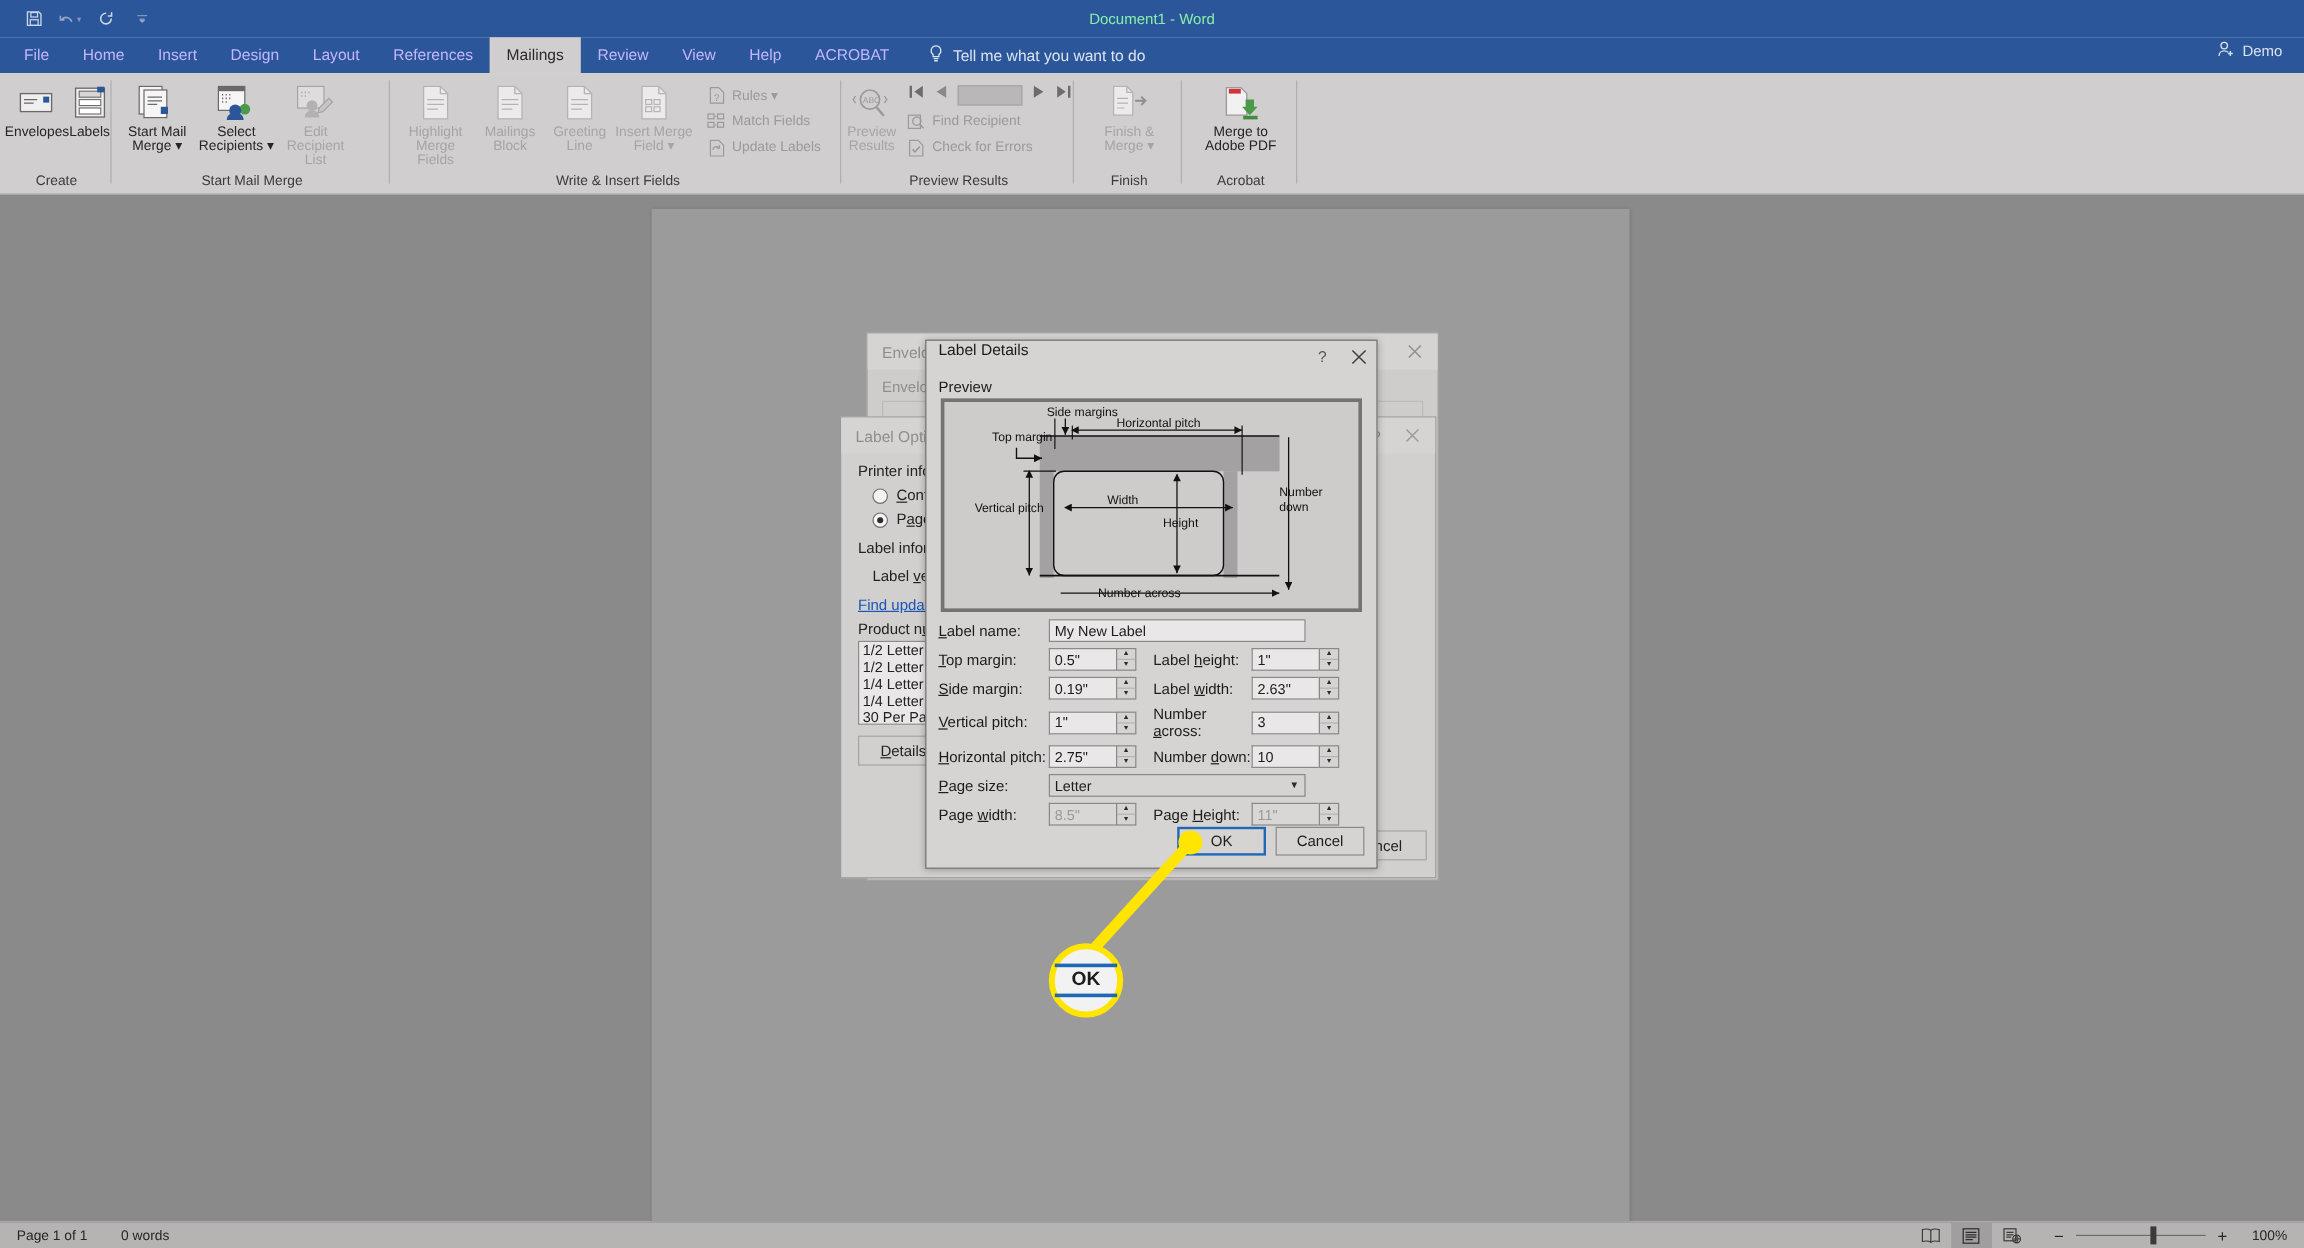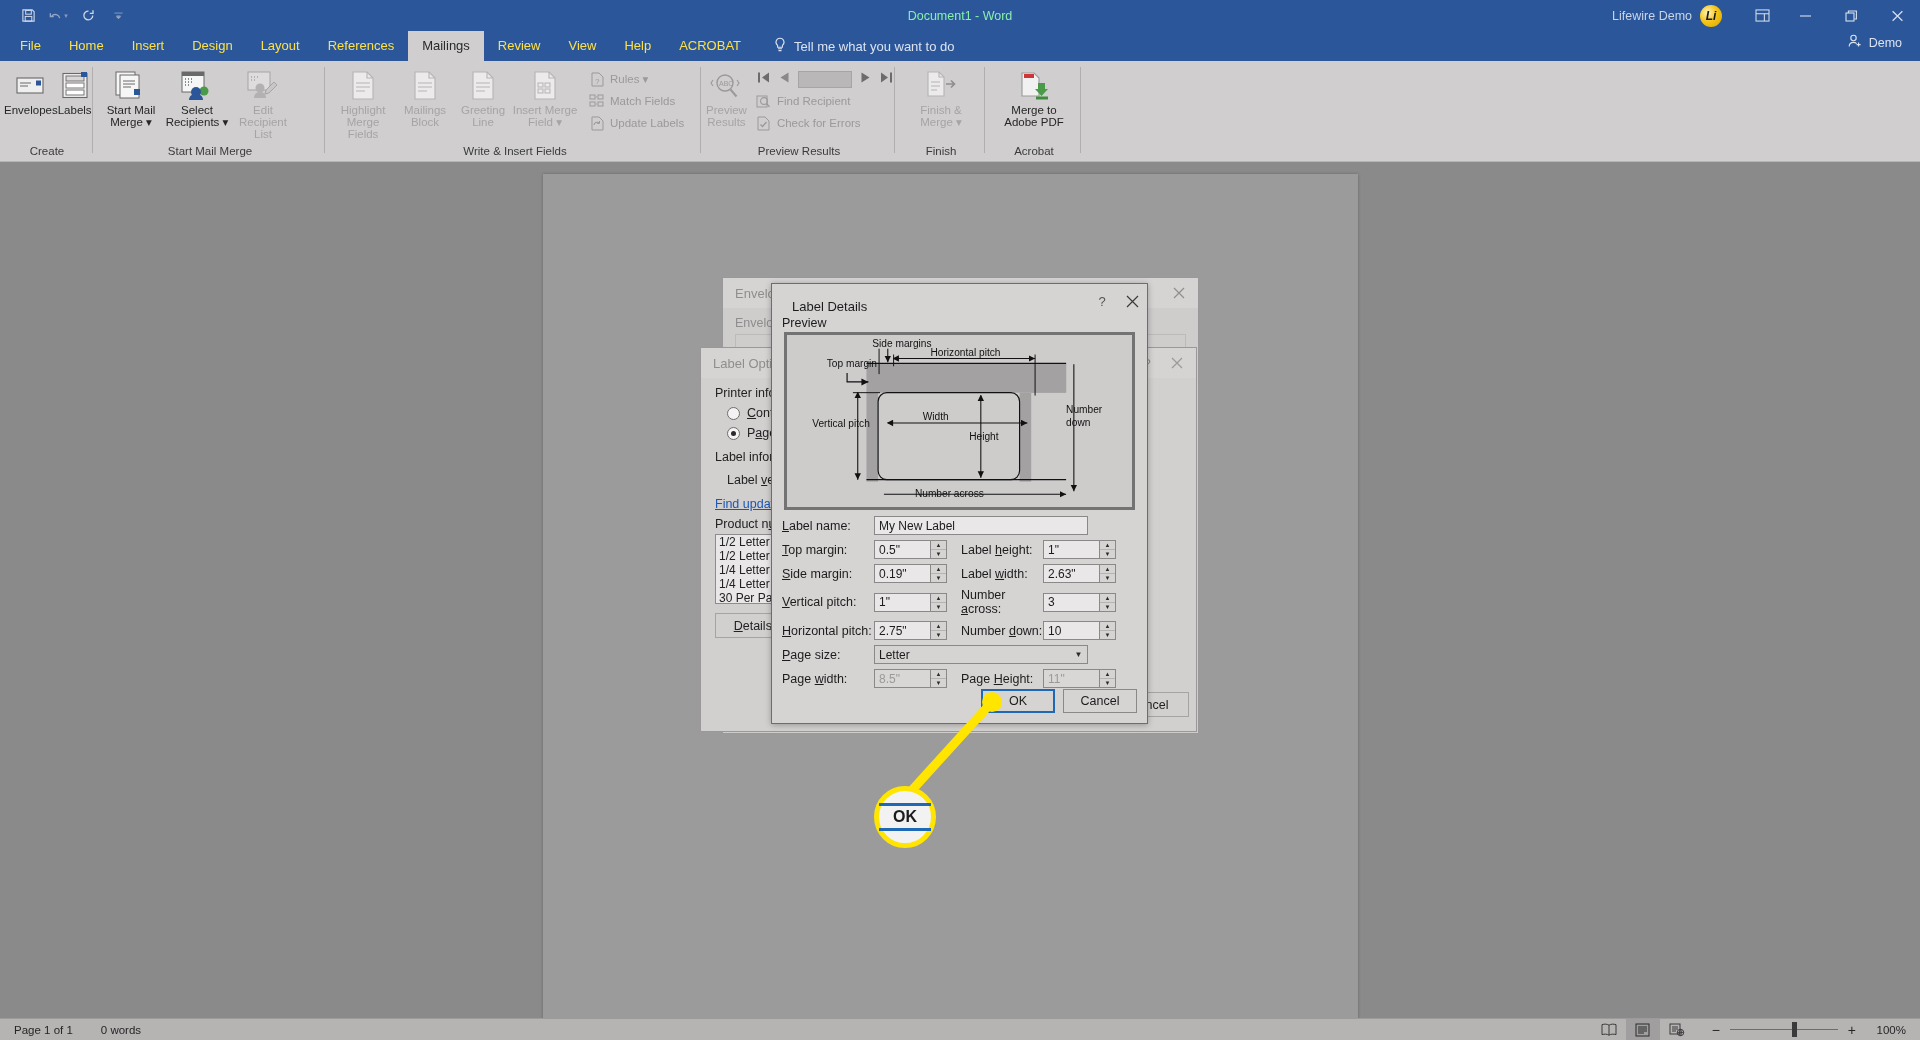--- a/index.html
+++ b/index.html
@@ -45,21 +45,21 @@
   }
   .tb-winbtn.ribbon-opt { width: 40px; }
 
   
   .tabbar {
     position: absolute; top: 31px; left: 0; width: 1920px; height: 30px;
     background: #2b579a; display: flex; align-items: flex-end;
   }
   .tab {
     padding: 0 14px; height: 30px; line-height: 30px;
-    font-size: 13px; color: #fde047; white-space: nowrap;
+    font-size: 13px; color: #c4b5fd; white-space: nowrap;
   }
   .tab.active { background: #d0cece; color: #2b2b2b; }
   .tellme {
     display: flex; align-items: center; gap: 7px;
     margin-left: 18px; height: 30px; color: #dbe3f1; font-size: 13px;
   }
   .share-btn {
     position: absolute; right: 18px; top: 34px;
     display: flex; align-items: center; gap: 6px;
     color: #dbe3f1; font-size: 12.5px;
@@ -203,21 +203,21 @@
     font-size: 12.5px; color: #222;
   }
 
   
   #dlg-labeldetails {
     left: 771px; top: 283px; width: 377px; height: 441px;
     background: #d6d3d3; border: 1px solid #6e6c6c;
     box-shadow: 0 1px 6px rgba(0,0,0,.28);
     z-index: 40;
   }
-  .ld-title { height: 30px; display: flex; align-items: flex-end; padding-left: 20px; }
+  .ld-title { height: 30px; display: flex; align-items: flex-start; padding-left: 10px; }
   .ld-title .t { flex: 1; font-size: 13px; color: #1c1c1c; }
   .ld-groupbox { margin: 2px 10px 0 10px; }
   .ld-gb-label { font-size: 12.5px; color: #1c1c1c; padding-bottom: 2px; }
   .preview-frame {
     border: 3px solid #737373; background: #cecbcb;
     height: 178px; position: relative; margin: 0 2px;
   }
   .ld-fields { padding: 6px 10px 0 10px; }
   .frow { display: flex; align-items: center; margin-bottom: 5px; }
   .flabel { font-size: 12.5px; color: #1c1c1c; width: 92px; flex: none; }
@@ -296,46 +296,20 @@
           <path d="M12.8 2.3v3.4H9.4" fill="none" stroke="#ccd6e8" stroke-width="1.4"></path>
         </svg>
     </div>
     <div class="qat-btn">
       <svg width="13" height="13" viewBox="0 0 16 16">
           <path d="M3 5h10M5.5 8.5h5M8 12l-2.5-2.6h5z" stroke="#97a6c4" fill="#97a6c4" stroke-width="1"></path>
         </svg>
     </div>
   </div>
   <div class="tb-title">Document1 - Word</div>
-  <div class="tb-right">
-    <span class="tb-user">Lifewire Demo</span>
-    <span class="tb-avatar">Li</span>
-    <div class="tb-winbtn ribbon-opt">
-      <svg width="15" height="13" viewBox="0 0 16 14">
-          <rect x="1" y="1" width="14" height="12" fill="none" stroke="#d8e1f0" stroke-width="1.1"></rect>
-          <path d="M1 5h14M10 5v8" stroke="#d8e1f0" stroke-width="1.1"></path>
-        </svg>
-    </div>
-    <div class="tb-winbtn">
-      <svg width="13" height="11" viewBox="0 0 13 11">
-          <path d="M1 6h11" stroke="#d8e1f0" stroke-width="1.1"></path>
-        </svg>
-    </div>
-    <div class="tb-winbtn">
-      <svg width="13" height="12" viewBox="0 0 13 12">
-          <rect x="1" y="3" width="8" height="8" fill="none" stroke="#d8e1f0" stroke-width="1.1"></rect>
-          <path d="M3.4 3V1h8v8h-2" fill="none" stroke="#d8e1f0" stroke-width="1.1"></path>
-        </svg>
-    </div>
-    <div class="tb-winbtn">
-      <svg width="13" height="12" viewBox="0 0 13 12">
-          <path d="M1.6 1.2l9.8 9.6M11.4 1.2L1.6 10.8" stroke="#d8e1f0" stroke-width="1.2"></path>
-        </svg>
-    </div>
-  </div>
 </div>
 
 <div class="tabbar">
   <div style="width:6px;"></div>
   <div class="tab">File</div>
   <div class="tab">Home</div>
   <div class="tab">Insert</div>
   <div class="tab">Design</div>
   <div class="tab">Layout</div>
   <div class="tab">References</div>

